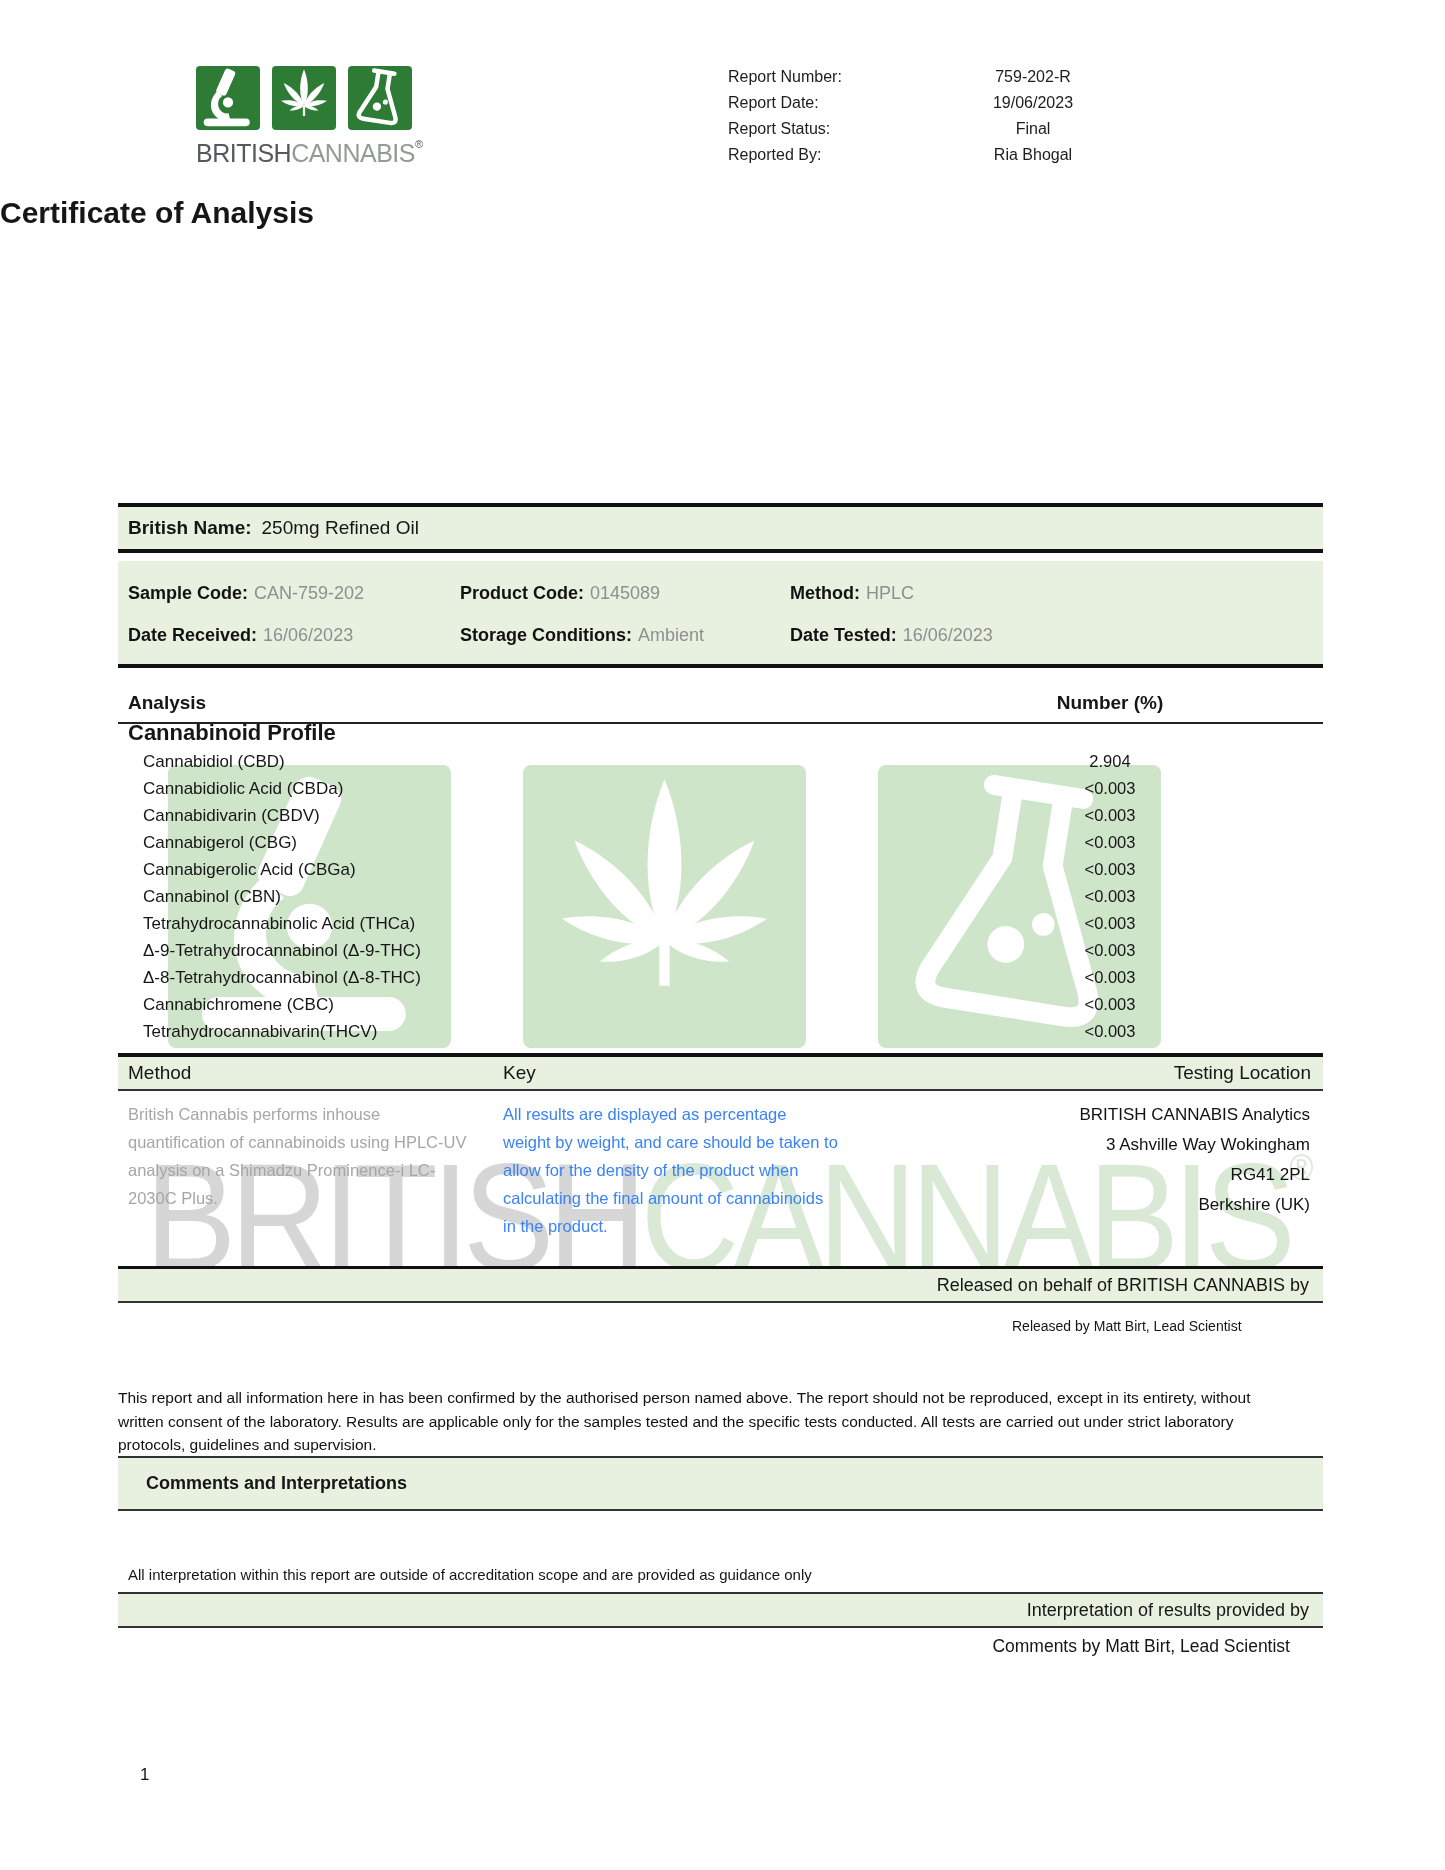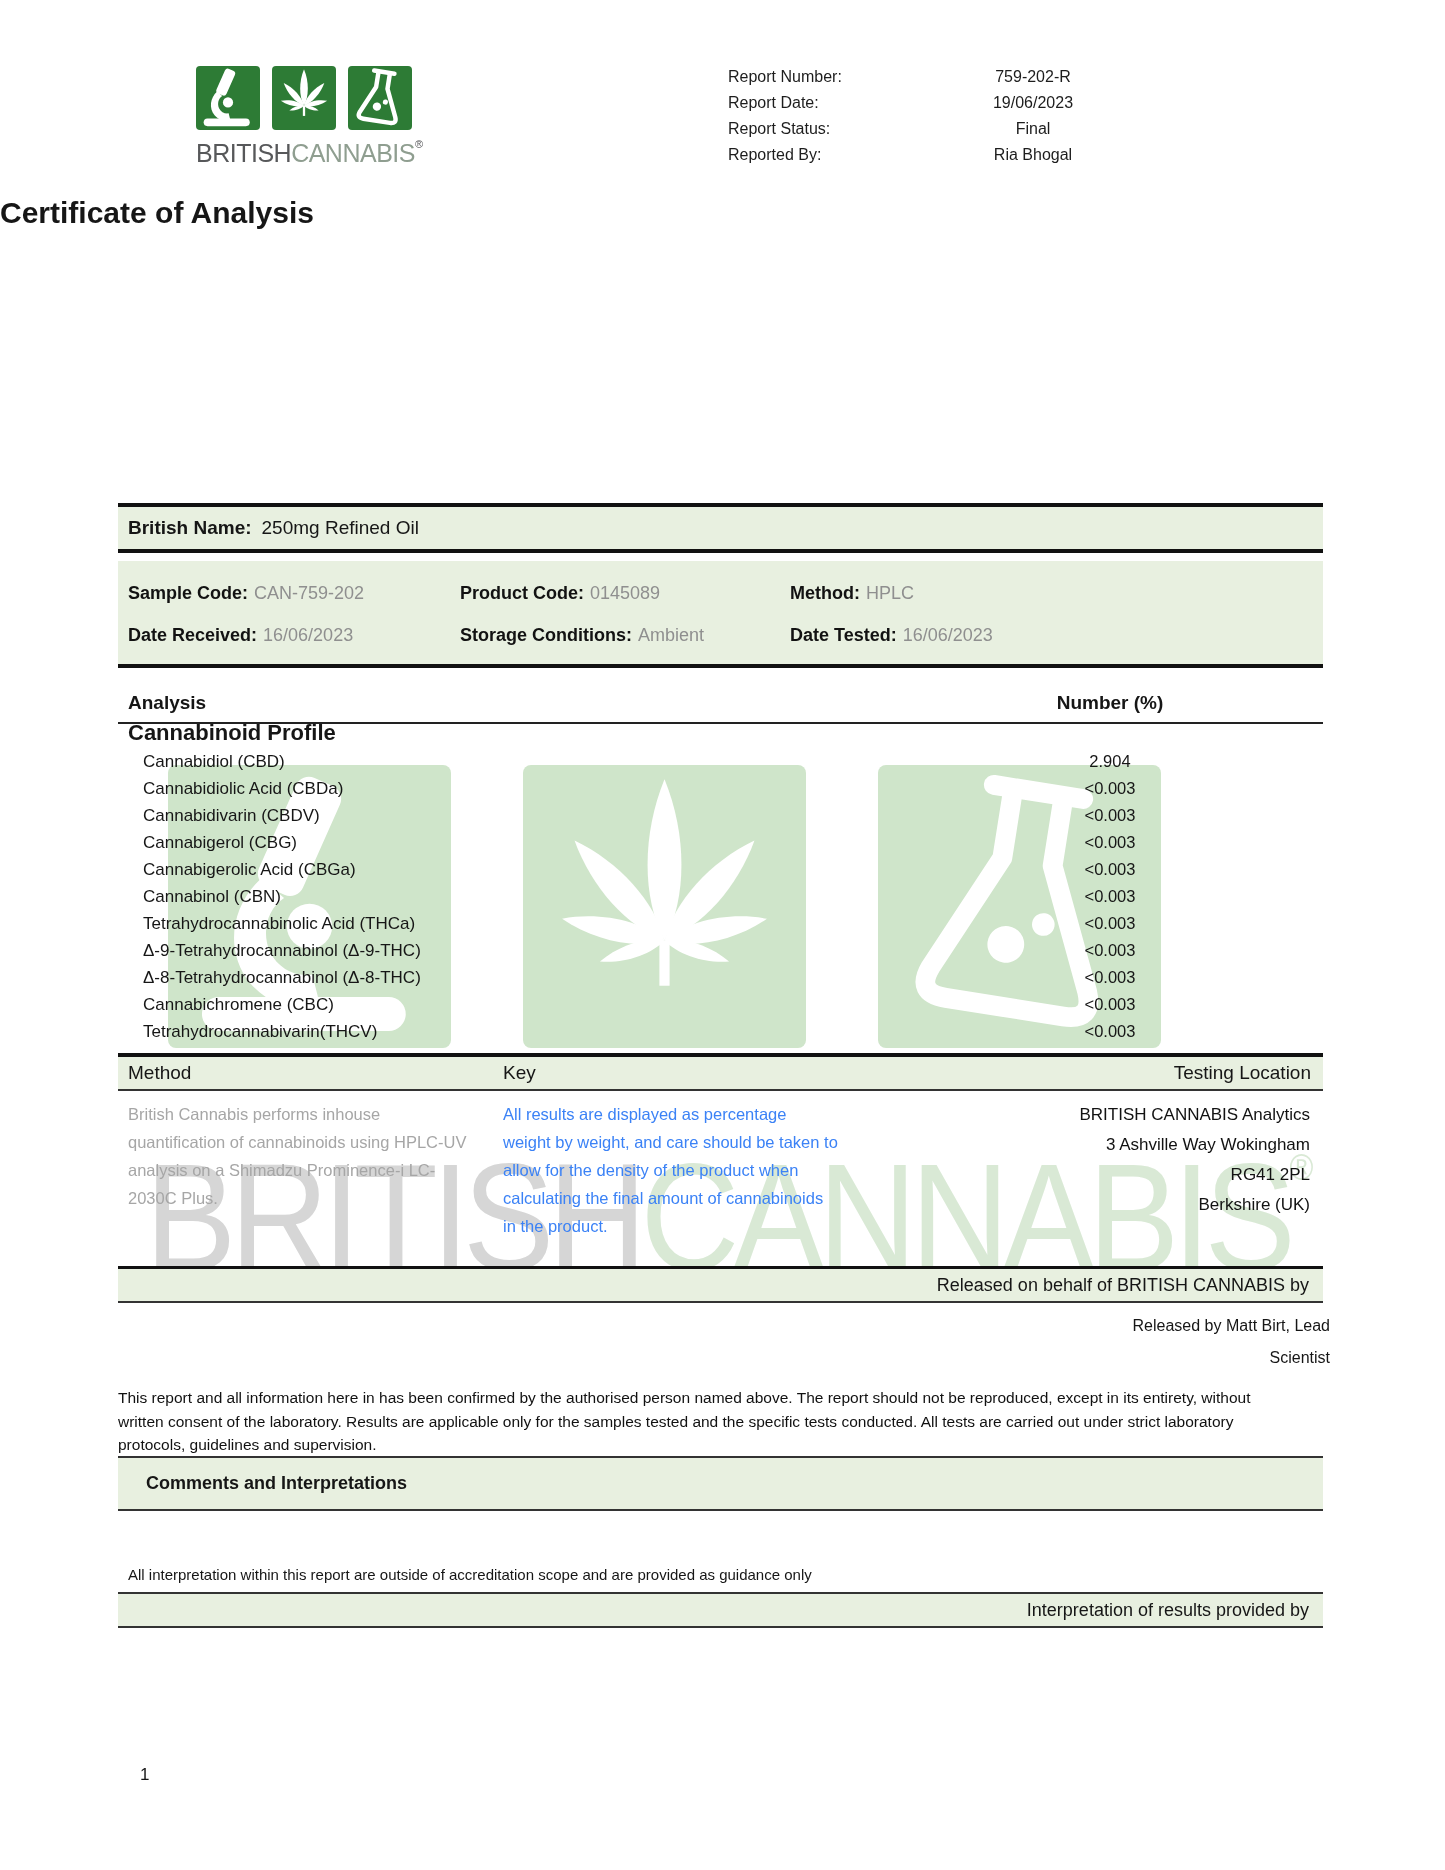--- a/index.html
+++ b/index.html
@@ -63,22 +63,22 @@
   .method-bar .mb-method { position:absolute; left:10px; top:5px; }
   .method-bar .mb-key { position:absolute; left:385px; top:5px; }
   .method-bar .mb-loc { position:absolute; right:12px; top:5px; }
   .method-cols { position:absolute; left:118px; top:1100px; width:1205px; z-index:2; }
   .mc-method { position:absolute; left:10px; width:352px; font-size:16.5px; line-height:28px; color:#a6a6a6; }
   .mc-key { position:absolute; left:385px; width:335px; font-size:16.5px; line-height:28px; color:#3b82f6; }
   .mc-loc { position:absolute; left:800px; width:392px; text-align:right; font-size:17px; line-height:30px; color:#121212; }
   
   .release-bar { top:1266px; height:37px; border-top:3px solid #111; border-bottom:2px solid #333;
     display:flex; align-items:center; justify-content:flex-end; padding-right:14px; font-size:18px; }
-  .released-by { position:absolute; left:1080px; top:1310px; width:250px; text-align:right;
-    font-size:16px; line-height:32px; z-index:2; }
+  .released-by { position:absolute; left:1012px; top:1310px; width:250px; 
+    font-size:14px; line-height:32px; z-index:2; }
   .disclaimer { position:absolute; left:118px; top:1386px; width:1180px; font-size:15.5px;
     line-height:23.5px; z-index:2; color:#111; }
   
   .comments-bar { top:1456px; height:55px; border-top:2px solid #333; border-bottom:2px solid #333;
     display:flex; align-items:center; padding-left:28px; font-size:18px; font-weight:bold; }
   .accreditation { position:absolute; left:128px; top:1566px; font-size:15px; font-weight:normal; z-index:2; }
   .interp-bar { top:1592px; height:36px; border-top:2px solid #333; border-bottom:2px solid #333;
     display:flex; align-items:center; justify-content:flex-end; padding-right:14px; font-size:18px; }
   .comments-by { position:absolute; left:118px; top:1636px; width:1172px; text-align:right;
     font-size:17.5px; z-index:2; }
@@ -318,16 +318,17 @@
 
   <div class="disclaimer">This report and all information here in has been confirmed by the authorised person named above. The report should not be reproduced, except in its entirety, without written consent of the laboratory. Results are applicable only for the samples tested and the specific tests conducted. All tests are carried out under strict laboratory protocols, guidelines and supervision.</div>
 
   <div class="band comments-bar">
     <span>Comments and Interpretations</span>
   </div>
   <div class="accreditation">All interpretation within this report are outside of accreditation scope and are provided as guidance only</div>
   <div class="band interp-bar">
     <span>Interpretation of results provided by</span>
   </div>
+  <div class="comments-by">Comments by Matt Birt, Lead Scientist</div>
 
   <div class="page-num">1</div>
 
 </div>
 
 </body></html>

